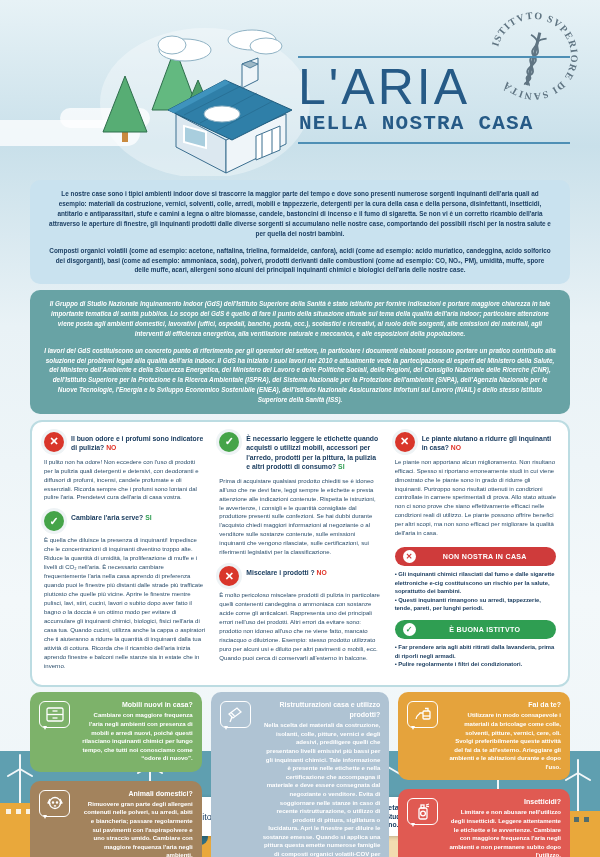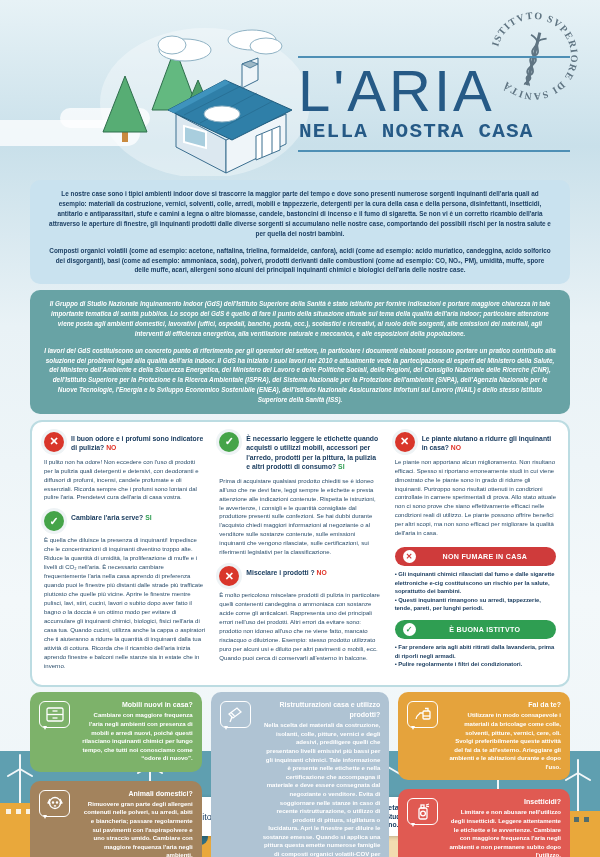--- a/index.html
+++ b/index.html
@@ -8,21 +8,21 @@
     position:relative; width:600px; height:857px; overflow:hidden;
     font-family:"Liberation Sans", sans-serif;
     background:linear-gradient(180deg,#e7f2f6 0%,#c9e0ea 17%,#e9f2f6 38%,#f3f8fa 70%,#eef5f8 100%);
   }
   
   .header { position:relative; height:178px; }
   .cloud { position:absolute; background:#fff; border-radius:40px; opacity:.75; }
   .house-svg { position:absolute; left:80px; top:18px; width:240px; height:158px; }
   .title-block { position:absolute; right:30px; top:56px; width:272px; color:#265a86; }
   .rule { border:0; border-top:2px solid #4e8fb5; }
-  .main-title { font-size:58px; font-weight:300; letter-spacing:3px; line-height:1.0; margin:4px 0 0 0; color:#265a86; }
+  .main-title { font-size:50px; font-weight:300; letter-spacing:3px; line-height:1.0; margin:4px 0 0 0; color:#265a86; }
   .sub-title { font-size:21px; font-weight:700; letter-spacing:1.2px; margin:0 0 7px 1px; color:#265a86;font-family:Liberation Mono, monospace; }
   .iss-logo { position:absolute; right:16px; top:6px; width:100px; height:100px; transform:rotate(14deg); }
   
   .box-intro {
     margin:2px 30px 0; background:#c9e2ef; border-radius:10px; padding:9px 18px;
     text-align:center; color:#1c3f63; font-size:6.4px; font-weight:700; line-height:1.55;
   }
   .box-intro p + p { margin-top:7px; }
   
   .box-gds {
@@ -223,21 +223,21 @@
           <div class="qa-q">
             <span>Le piante aiutano a ridurre gli inquinanti in casa?</span>
             <span class="verdict no">NO</span>
           </div>
         </div>
         <p class="qa-a">Le piante non apportano alcun miglioramento. Non risultano efficaci. Spesso si riportano erroneamente studi in cui viene dimostrato che le piante sono in grado di ridurre gli inquinanti. Purtroppo sono risultati ottenuti in condizioni controllate in camere sperimentali di prova. Allo stato attuale non ci sono prove che siano effettivamente efficaci nelle condizioni reali di utilizzo. Le piante possono offrire benefici per altri scopi, ma non sono efficaci per migliorare la qualità dell'aria in casa.</p>
       </div>
 
       <div class="banner red">
         <span class="banner-icon">✕</span>
-        <span class="banner-label">NON FUMARE IN CASA</span>
+        <span class="banner-label">NON NOSTRA IN CASA</span>
       </div>
       <ul class="qa-bullets">
         <li>Gli inquinanti chimici rilasciati dal fumo e dalle sigarette elettroniche e-cig costituiscono un rischio per la salute, soprattutto dei bambini.</li>
         <li>Questi inquinanti rimangono su arredi, tappezzerie, tende, pareti, per lunghi periodi.</li>
       </ul>
 
       <div class="banner green">
         <span class="banner-icon">✓</span>
         <span class="banner-label">È BUONA ISTITVTO</span>
       </div>

